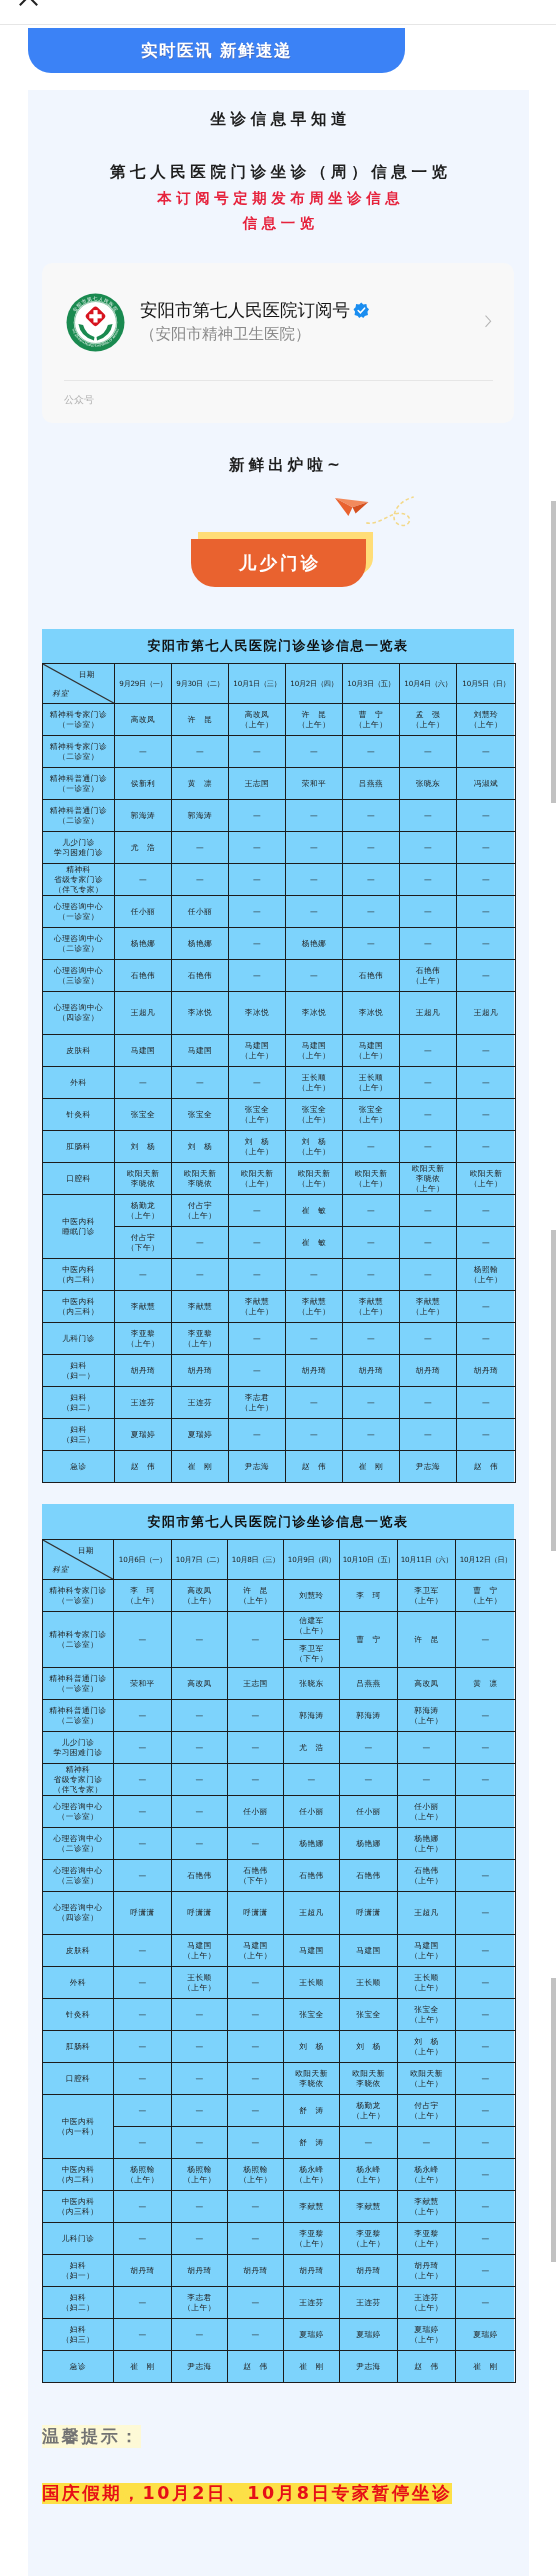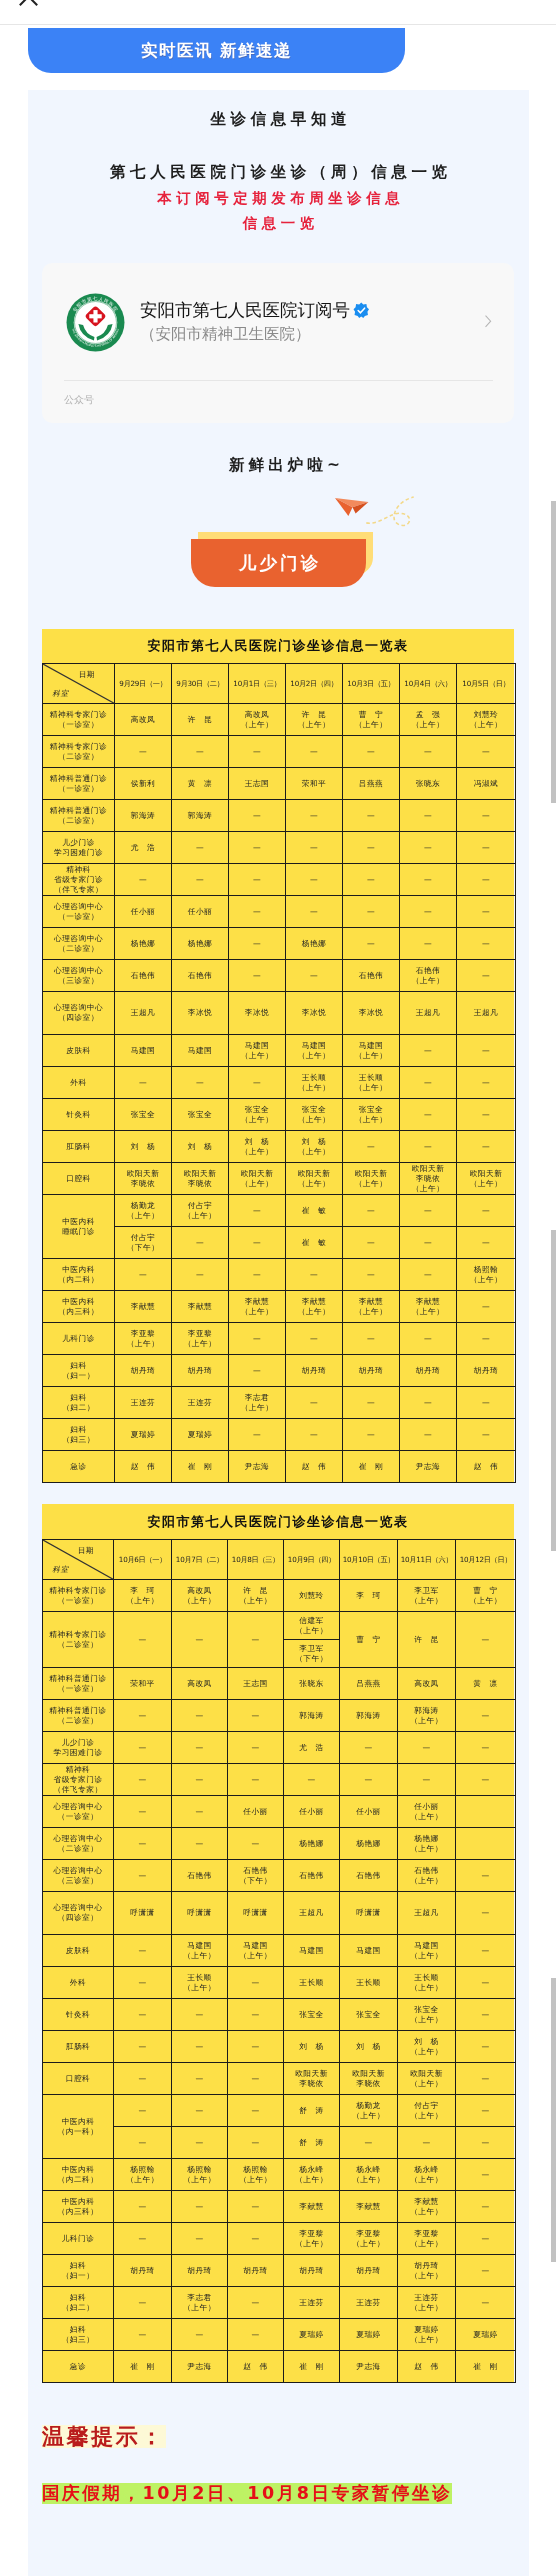--- a/index.html
+++ b/index.html
@@ -30,21 +30,21 @@
   .acct-divider { position: absolute; left: 22px; top: 117px; width: 429px; height: 0.5px; background: #e6e6e6; }
   .acct-type { position: absolute; left: 22px; top: 128px; height: 18.5px; line-height: 18.5px; font-size: 10px; color: #b0b0b0; }
 
   .fresh { position: absolute; left: 6px; top: 365px; width: 501px; text-align: center; height: 20.6px; line-height: 20.6px; font-size: 15.5px; font-weight: bold; letter-spacing: 4.1px; padding-left: 4.1px; box-sizing: border-box; color: #1e1e1e; }
   .plane { position: absolute; left: 307px; top: 408px; width: 34px; height: 18.5px; }
   .loop { position: absolute; left: 336px; top: 404px; width: 52px; height: 33px; }
   .sec-yellow { position: absolute; left: 170px; top: 442px; width: 175px; height: 43px; background: #ffdd77; border-radius: 0 0 17.5px 0; }
   .sec-btn { position: absolute; left: 163px; top: 449px; width: 175px; height: 48px; background: #e9622f; border-radius: 0 0 24px 24px; color: #fff; text-align: center; line-height: 48px; font-size: 17.5px; font-weight: bold; letter-spacing: 3.1px; padding-left: 3.1px; box-sizing: border-box; }
 
   
-  .table-block { position: absolute; left: 14px; width: 472px; background: #fde047; }
+  .table-block { position: absolute; left: 14px; width: 472px; background: #7dd3fc; }
   .table-title { text-align: center; font-size: 13px; font-weight: bold; letter-spacing: 1.5px; color: #111; white-space: nowrap; }
   .sched { border-collapse: collapse; table-layout: fixed; width: 472px; font-family: "DejaVu Sans", "Liberation Sans", sans-serif; }
   .sched th, .sched td { border-left: 1px solid #1c1c1c; border-right: 1px solid #1c1c1c; border-top: 1.5px solid #1c1c1c; border-bottom: 1.5px solid #1c1c1c; padding: 0 1px; text-align: center; vertical-align: middle; white-space: pre-line; font-size: 7.7px; line-height: 9.8px; color: #222; font-weight: normal; letter-spacing: 0.5px; overflow: hidden; }
   .sched th.date { font-size: 7.2px; letter-spacing: -0.3px; white-space: nowrap; padding: 0; }
   .sched th.corner { position: relative; padding: 0; }
   .corner svg { position: absolute; left: 0; top: 0; width: 100%; height: 100%; }
   .corner .c-top { position: absolute; right: 19px; top: 6.2px; font-size: 7.7px; line-height: 9.3px; }
   .corner .c-bottom { position: absolute; left: 9.3px; bottom: 5.2px; font-size: 7.7px; line-height: 9.3px; font-style: italic; }
   .sched td.split { padding: 0; }
   .sched .half { height: 27px; display: flex; align-items: center; justify-content: center; white-space: pre-line; }
@@ -52,22 +52,22 @@
 
   #t1 thead tr { height: 33px; }
   #t1 tbody tr { height: 32px; }
   #t1 tbody tr:nth-child(10) { height: 43px; }
   #t2 thead tr { height: 31px; }
   #t2 tbody tr { height: 32px; }
   #t2 tbody tr:nth-child(2) { height: 56px; }
   #t2 tbody tr:nth-child(10) { height: 43px; }
 
   
-  .notice-title { position: absolute; left: 14px; top: 2335px; height: 23px; line-height: 23px; font-size: 22px; font-weight: bold; color: #b91c1c; background: #fdf9d6; letter-spacing: 2.6px; padding-right: 1px; white-space: nowrap; }
-  .notice-text { position: absolute; left: 14px; top: 2393px; height: 20.6px; line-height: 20.6px; font-size: 17.5px; font-weight: bold; color: #e60f17; background: #bef264; letter-spacing: 2.6px; white-space: nowrap; }
+  .notice-title { position: absolute; left: 14px; top: 2335px; height: 23px; line-height: 23px; font-size: 17px; font-weight: bold; color: #737373; background: #fdf9d6; letter-spacing: 2.6px; padding-right: 1px; white-space: nowrap; }
+  .notice-text { position: absolute; left: 14px; top: 2393px; height: 20.6px; line-height: 20.6px; font-size: 17.5px; font-weight: bold; color: #e60f17; background: #fde047; letter-spacing: 2.6px; white-space: nowrap; }
 
   .scroll-thumb { position: absolute; left: 551px; width: 5.2px; background: #c2c2c2; }
 </style>
 </head>
 <body>
 
 <div class="page">
 
   <div class="topbar">
     <svg class="close-icon" viewBox="0 0 37 37">

